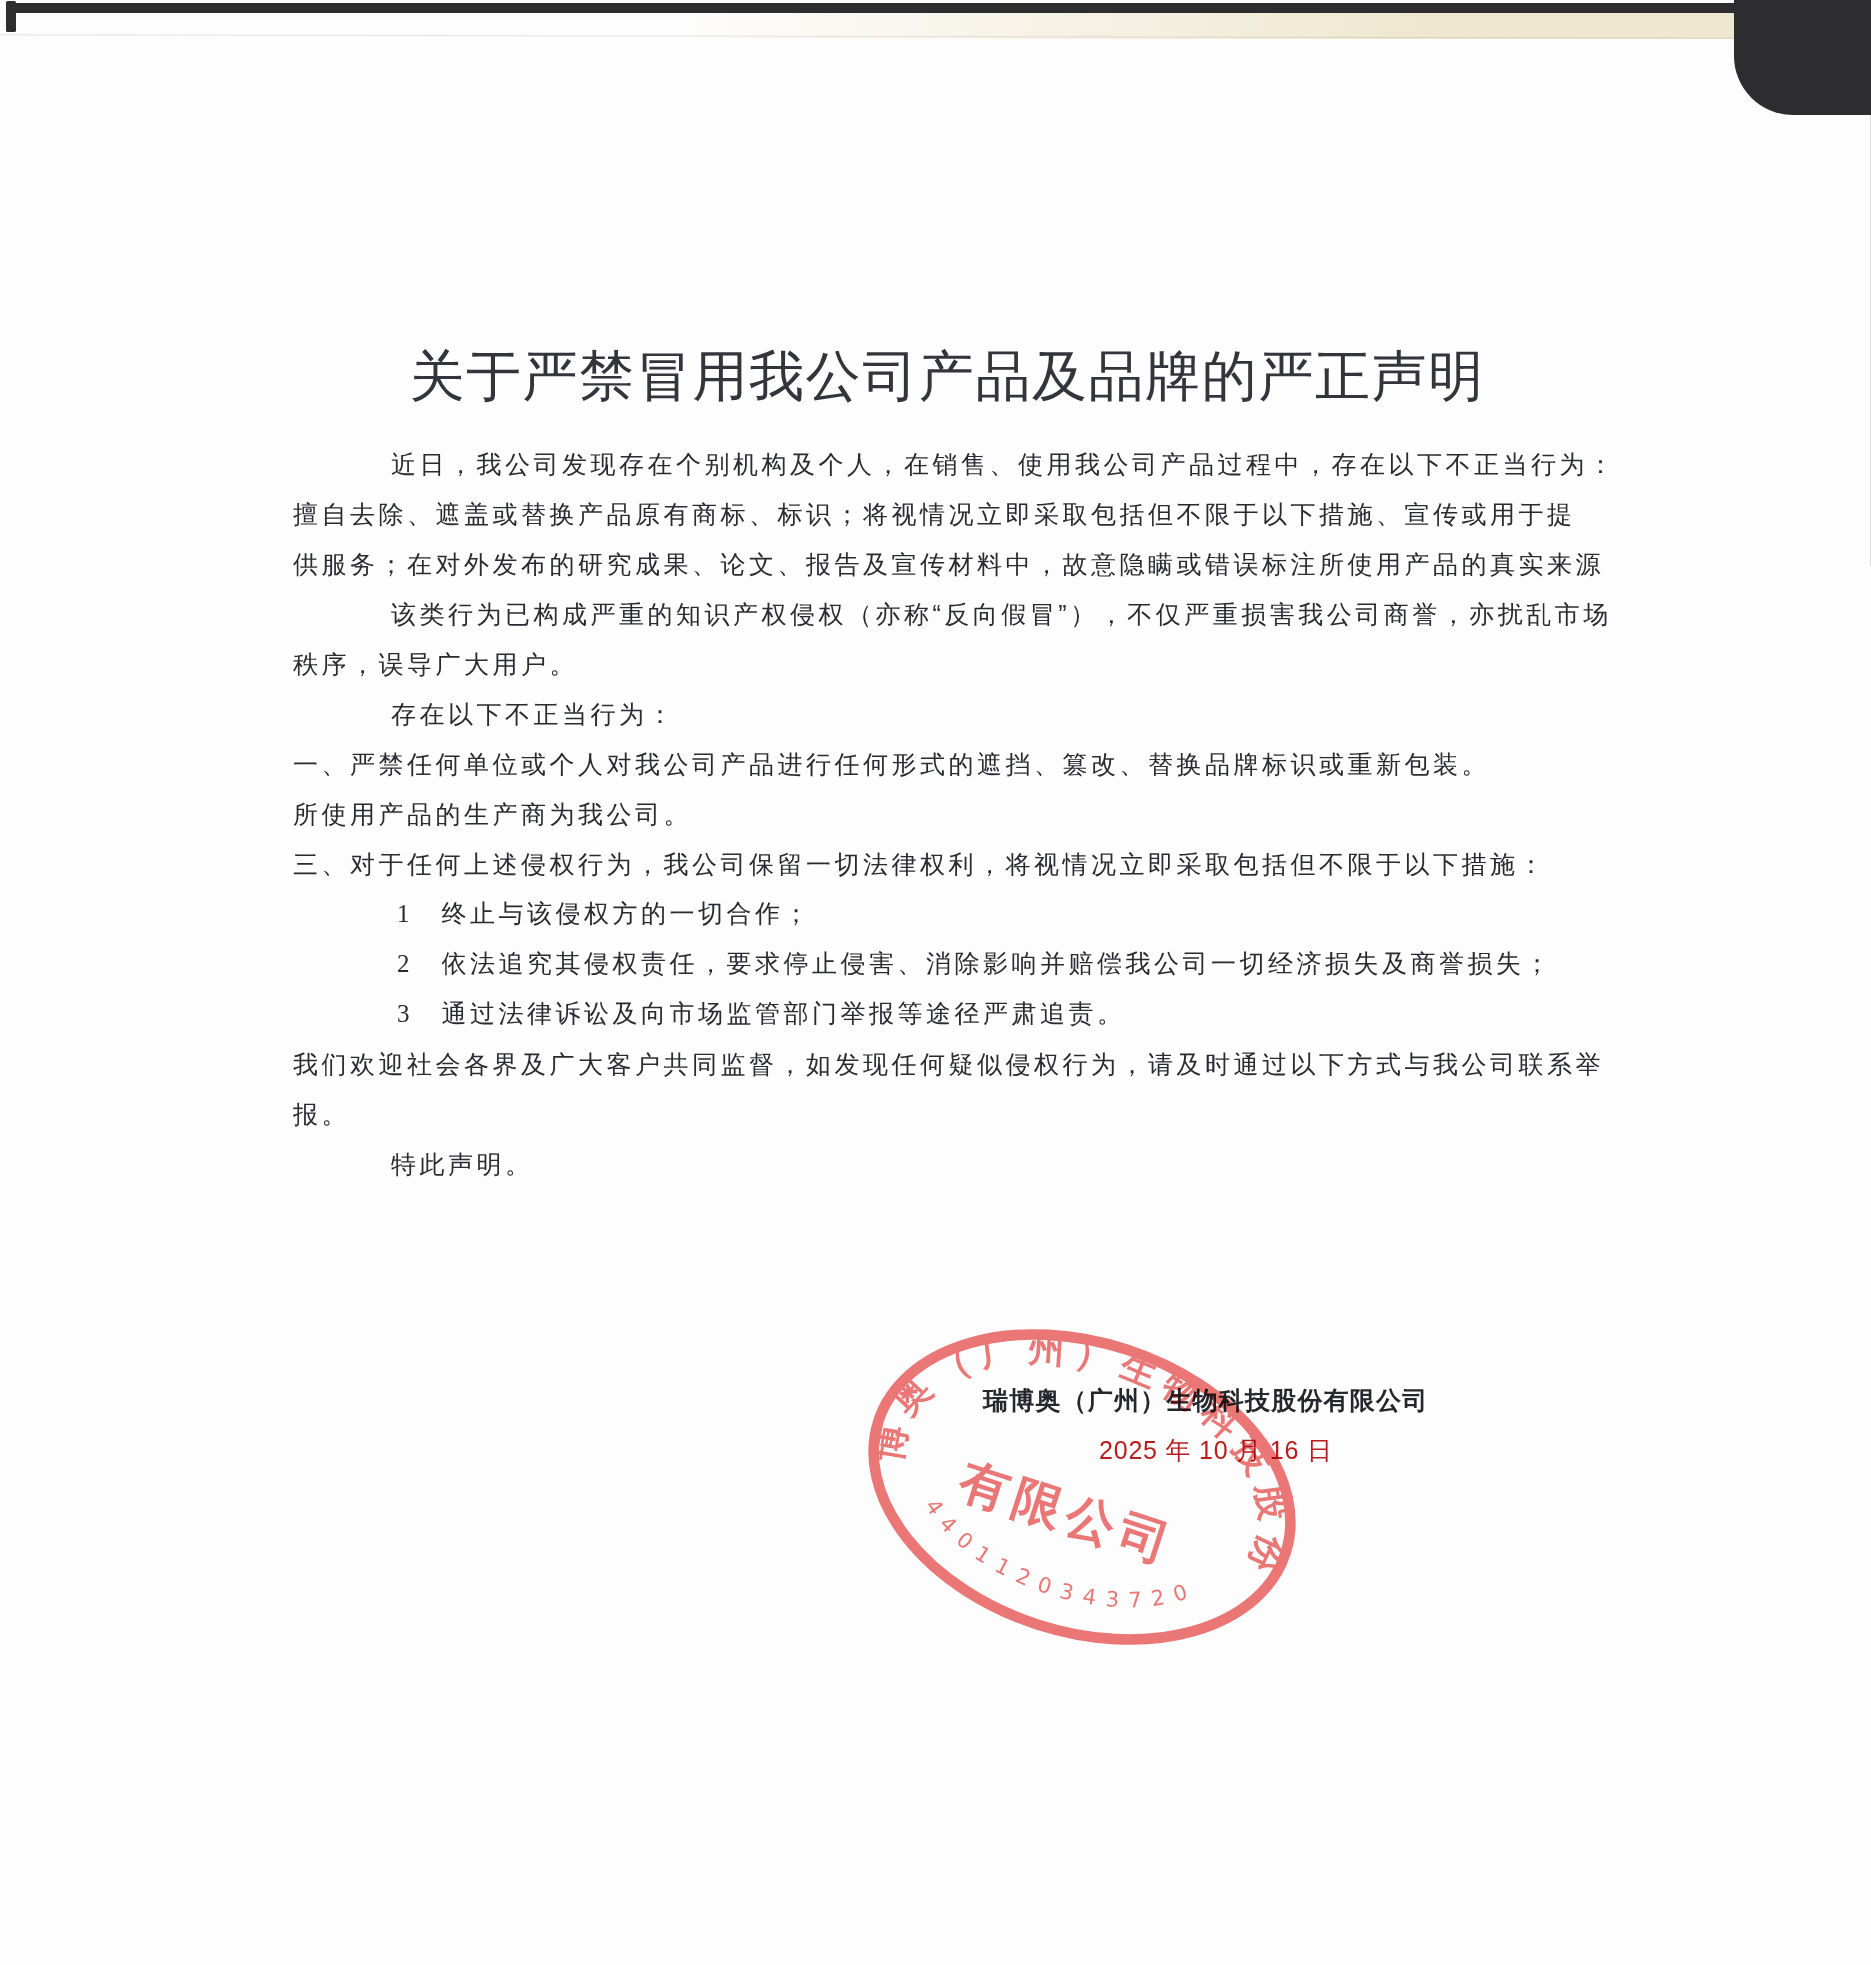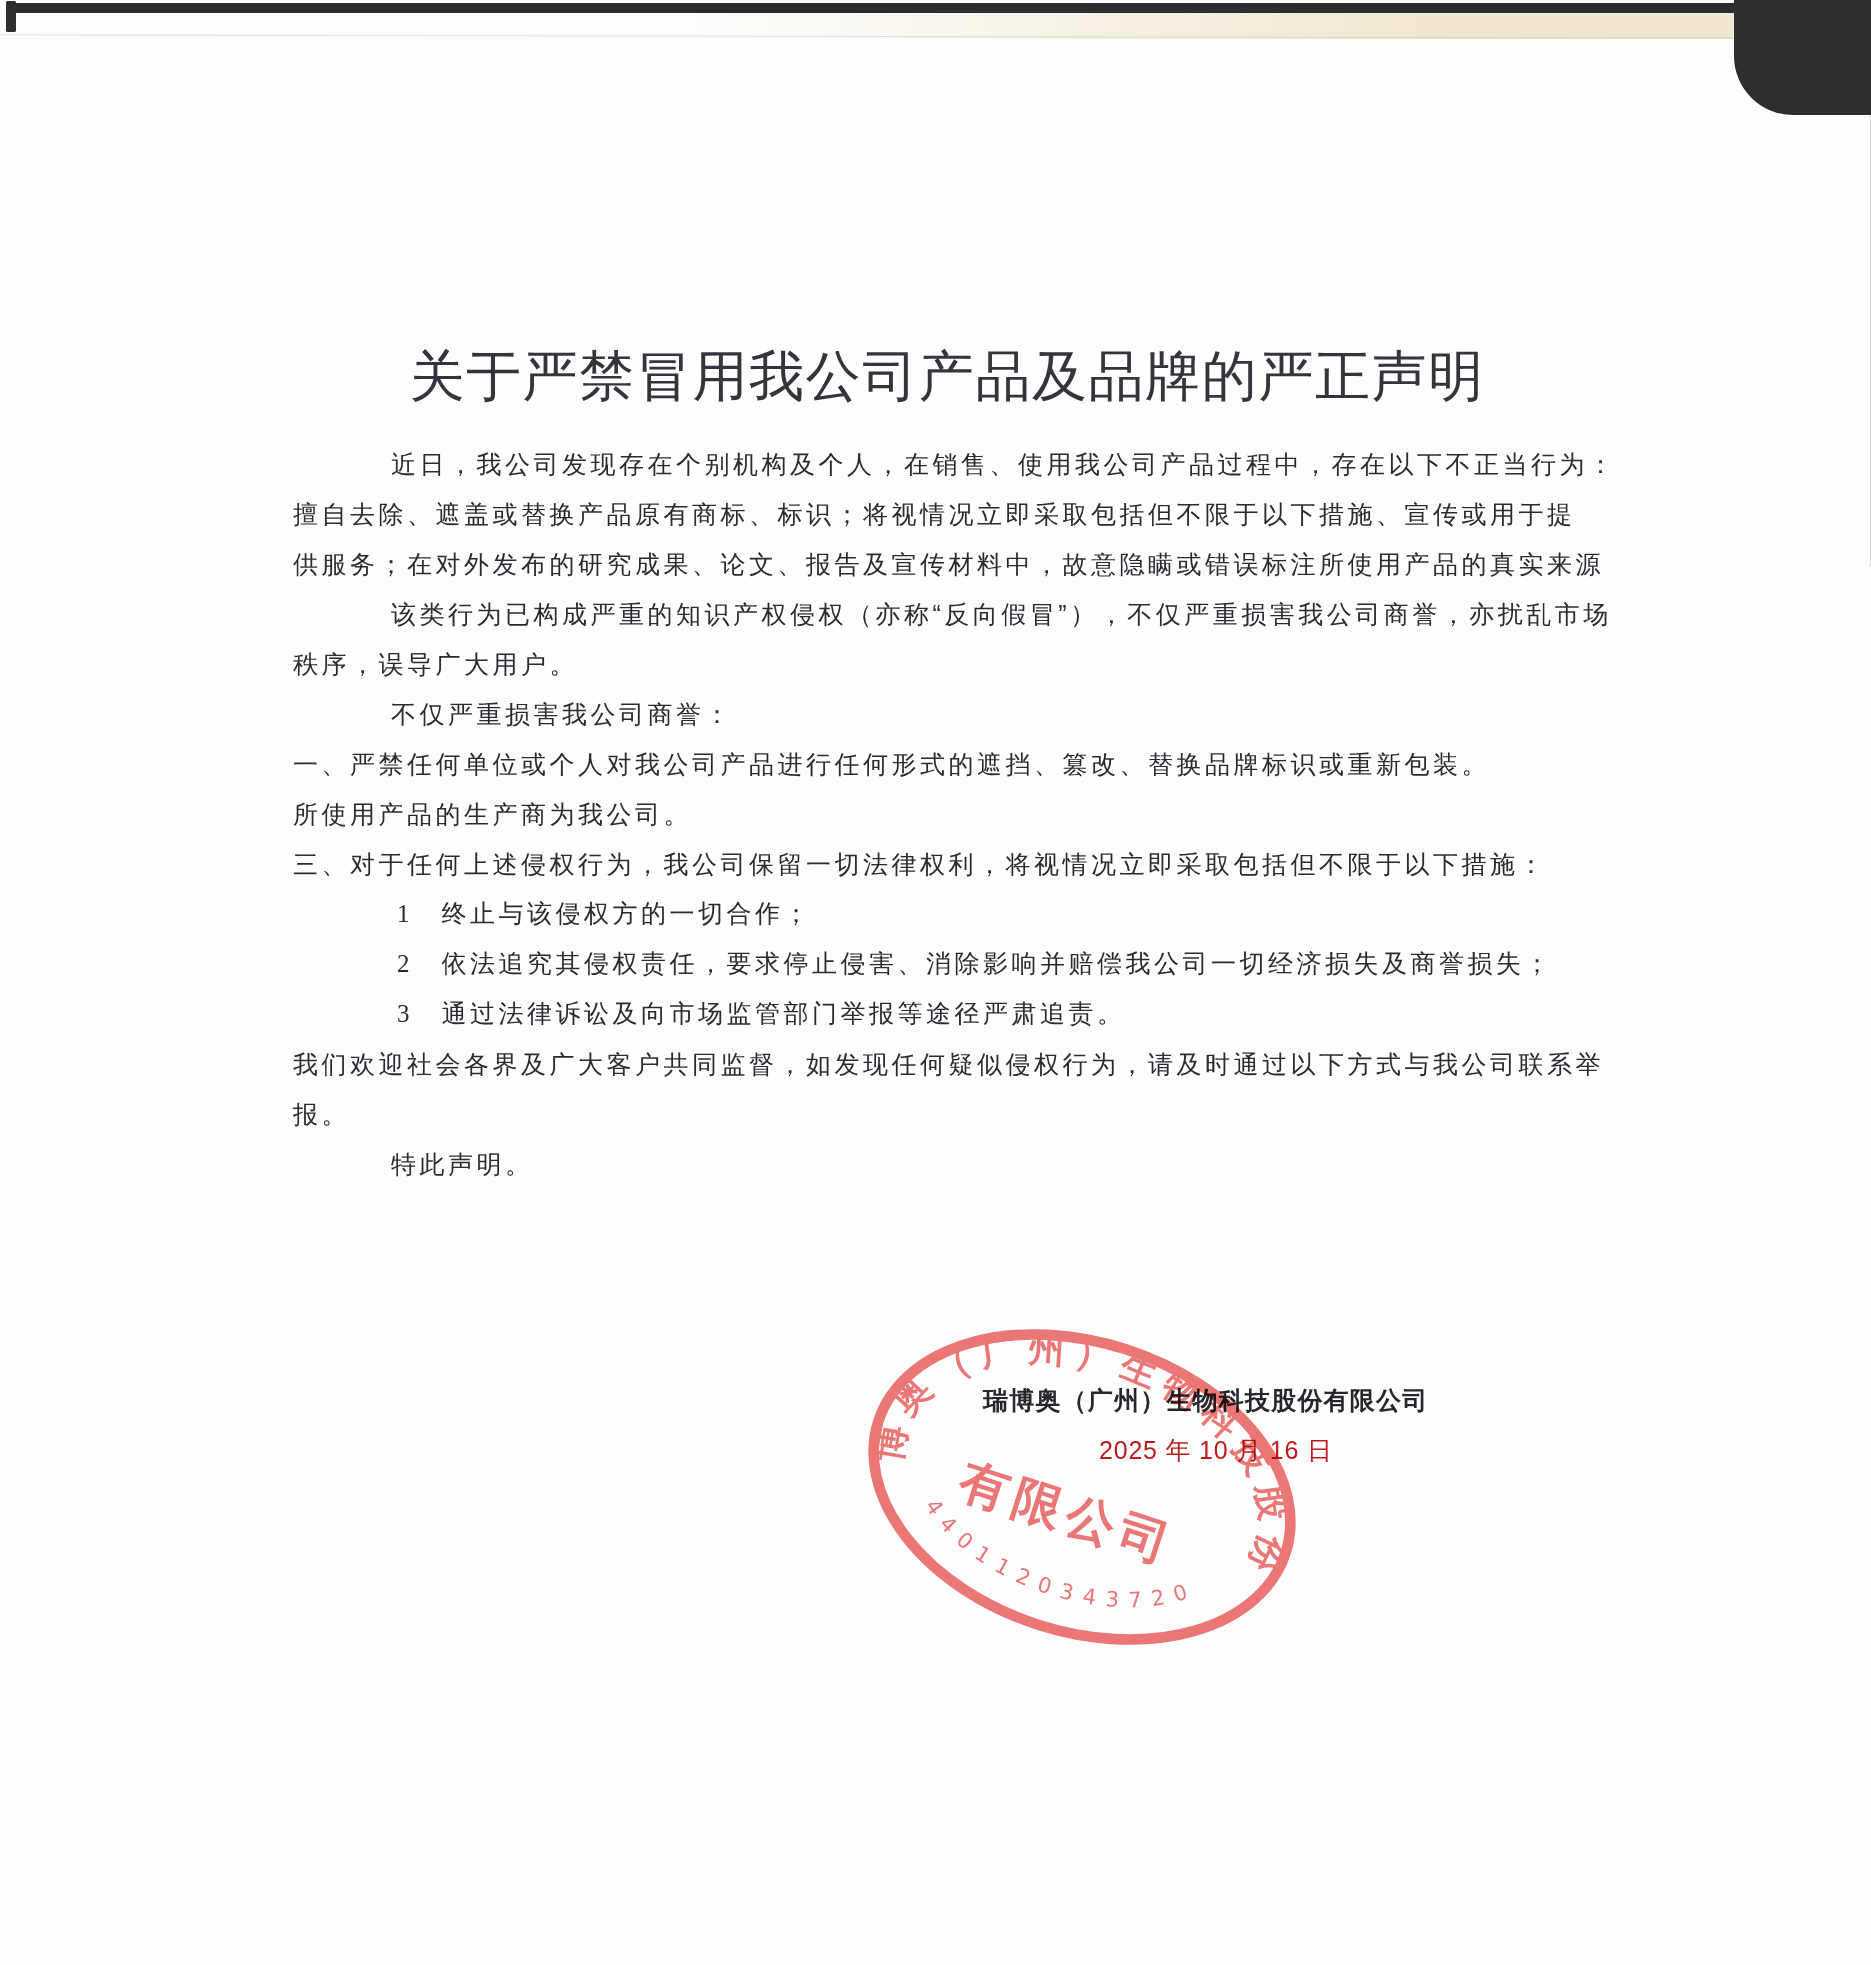--- a/index.html
+++ b/index.html
@@ -58,21 +58,21 @@
 <div class="scan-rightline"></div>
 
 <h1 class="doc-title">关于严禁冒用我公司产品及品牌的严正声明</h1>
 
 <div class="doc-body">
   <div class="line p-indent">近日，我公司发现存在个别机构及个人，在销售、使用我公司产品过程中，存在以下不正当行为：</div>
   <div class="line">擅自去除、遮盖或替换产品原有商标、标识；将视情况立即采取包括但不限于以下措施、宣传或用于提</div>
   <div class="line">供服务；在对外发布的研究成果、论文、报告及宣传材料中，故意隐瞒或错误标注所使用产品的真实来源</div>
   <div class="line p-indent">该类行为已构成严重的知识产权侵权（亦称“反向假冒”），不仅严重损害我公司商誉，亦扰乱市场</div>
   <div class="line">秩序，误导广大用户。</div>
-  <div class="line p-indent">不仅严重损害我公司商誉：</div>
+  <div class="line p-indent">存在以下不正当行为：</div>
   <div class="line">一、严禁任何单位或个人对我公司产品进行任何形式的遮挡、篡改、替换品牌标识或重新包装。</div>
   <div class="line">所使用产品的生产商为我公司。</div>
   <div class="line">三、对于任何上述侵权行为，我公司保留一切法律权利，将视情况立即采取包括但不限于以下措施：</div>
   <div class="line sub">1　终止与该侵权方的一切合作；</div>
   <div class="line sub">2　依法追究其侵权责任，要求停止侵害、消除影响并赔偿我公司一切经济损失及商誉损失；</div>
   <div class="line sub">3　通过法律诉讼及向市场监管部门举报等途径严肃追责。</div>
   <div class="line">我们欢迎社会各界及广大客户共同监督，如发现任何疑似侵权行为，请及时通过以下方式与我公司联系举</div>
   <div class="line">报。</div>
   <div class="line p-indent">特此声明。</div>
 </div>

